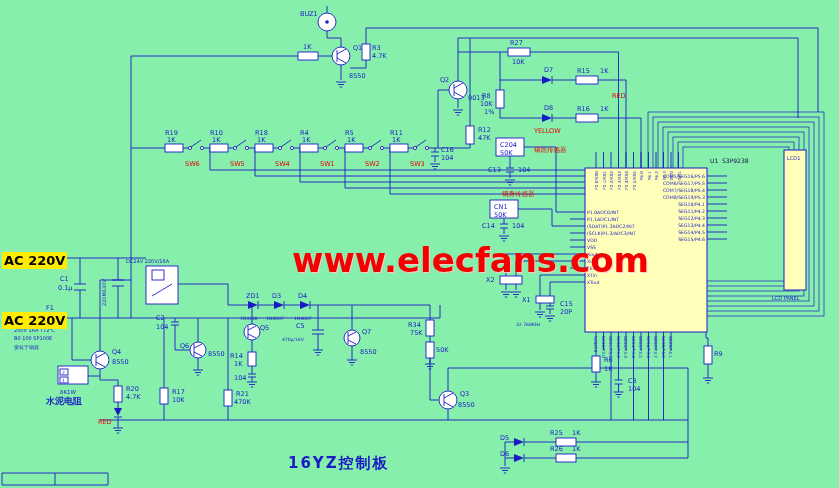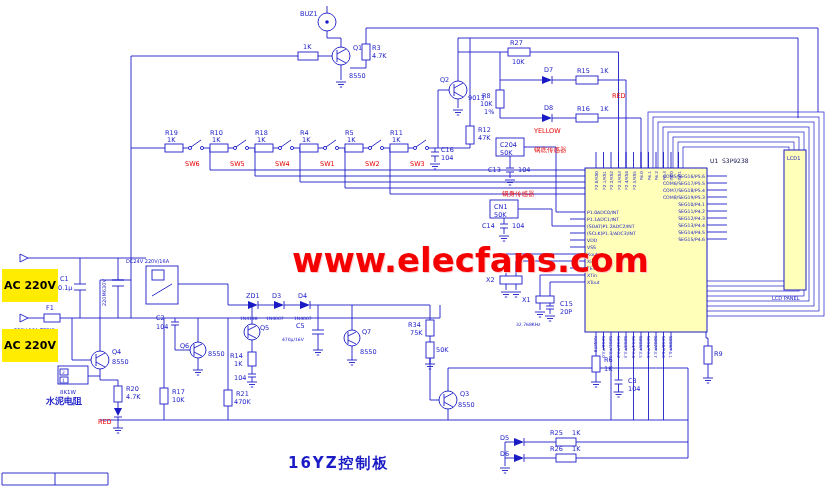--- a/index.html
+++ b/index.html
@@ -1,32 +1,32 @@
 <!DOCTYPE html>
 <html><head>
 <meta charset="utf-8">
 <style>
   html,body{margin:0;padding:0;background:#e8e8e8;}
-  .stage{position:relative;width:839px;height:488px;background:#ffffff;overflow:hidden;
+  .stage{position:relative;width:839px;height:488px;background:#86efac;overflow:hidden;
          font-family:"DejaVu Sans",sans-serif;}
   svg{position:absolute;left:0;top:0;}
   svg text{font-family:"DejaVu Sans",sans-serif;}
   .wire{stroke:#1b1bc6;stroke-width:0.9;fill:none;}
   .thin{stroke:#1b1bc6;stroke-width:0.7;fill:none;}
   .res{stroke:#1b1bc6;stroke-width:0.9;fill:#ffffff;}
   .box{stroke:#1b1bc6;stroke-width:0.9;fill:#ffffff;}
   .chip{stroke:#1b1bc6;stroke-width:1;fill:#ffffb9;}
   .tri{fill:#1b1bc6;stroke:none;}
   .swc{stroke:#1b1bc6;stroke-width:0.9;fill:#ffffff;}
   .watermark{position:absolute;left:292px;top:240px;font-size:34px;font-weight:bold;
              color:#f40000;text-shadow:1px 1px 0 #ffc9c9;white-space:nowrap;}
   .sheet-title{position:absolute;left:288px;top:454px;font-size:15px;font-weight:bold;
                color:#1b1bc6;letter-spacing:2px;white-space:nowrap;}
   .ac-badge{position:absolute;left:2px;background:#ffec00;color:#000;
-            font-size:11px;font-weight:bold;padding:10px 2px;white-space:nowrap;margin-top:17px;}
+            font-size:13px;font-weight:bold;padding:1px 2px;white-space:nowrap;}
   .ac1{top:252px;} .ac2{top:312px;}
 </style>
 </head>
 <body>
 
 <div class="stage">
 
 <svg id="sch" width="839" height="488" viewBox="0 0 839 488">
   <defs>
     <g id="gnd">

